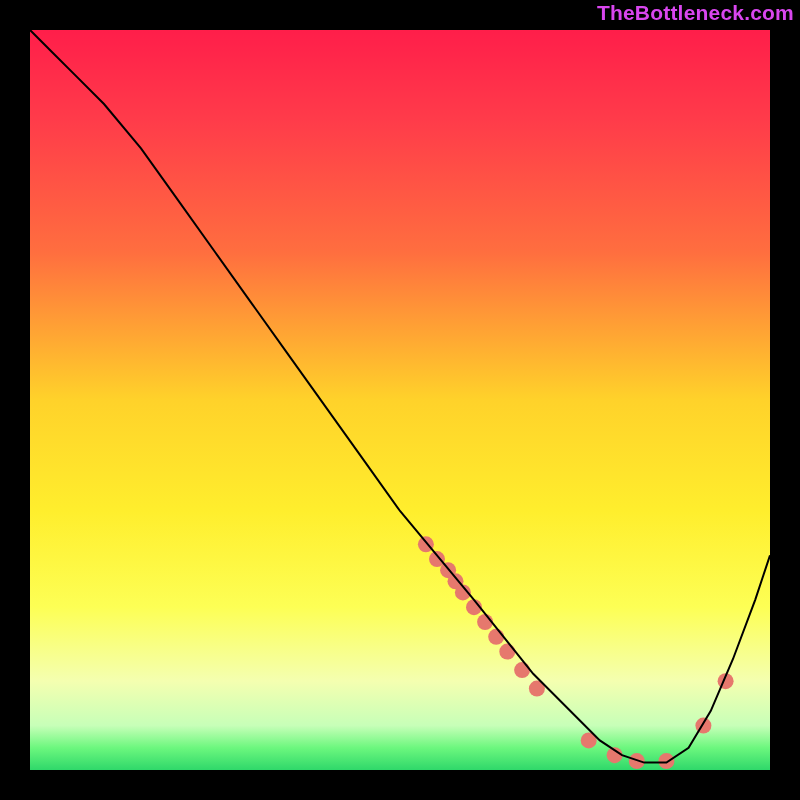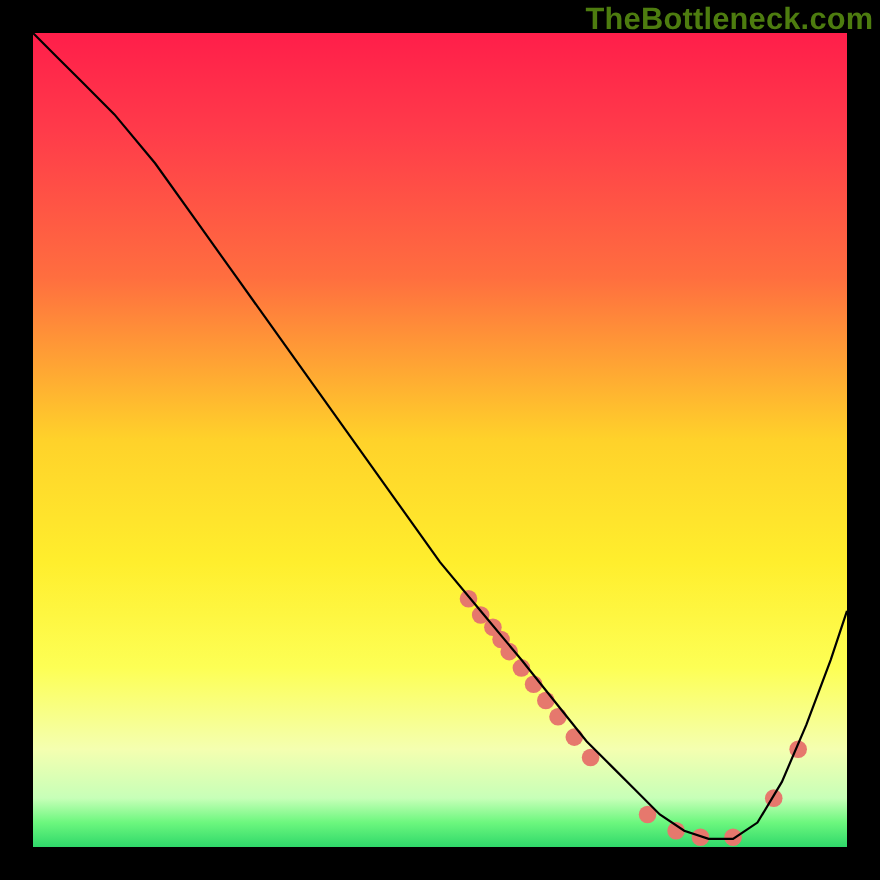--- a/index.html
+++ b/index.html
@@ -13,23 +13,23 @@
   .chart-wrap {
     position: relative;
     width: 800px;
     height: 800px;
   }
   .watermark {
     position: absolute;
     top: 1px;
     right: 6px;
     font-family: Arial, Helvetica, sans-serif;
-    font-size: 28px;
+    font-size: 21px;
     font-weight: 600;
-    color: #4d7c0f;
+    color: #d946ef;
     letter-spacing: 0.2px;
     z-index: 10;
   }
   svg {
     display: block;
   }
 </style>
 </head>
 <body>
 

